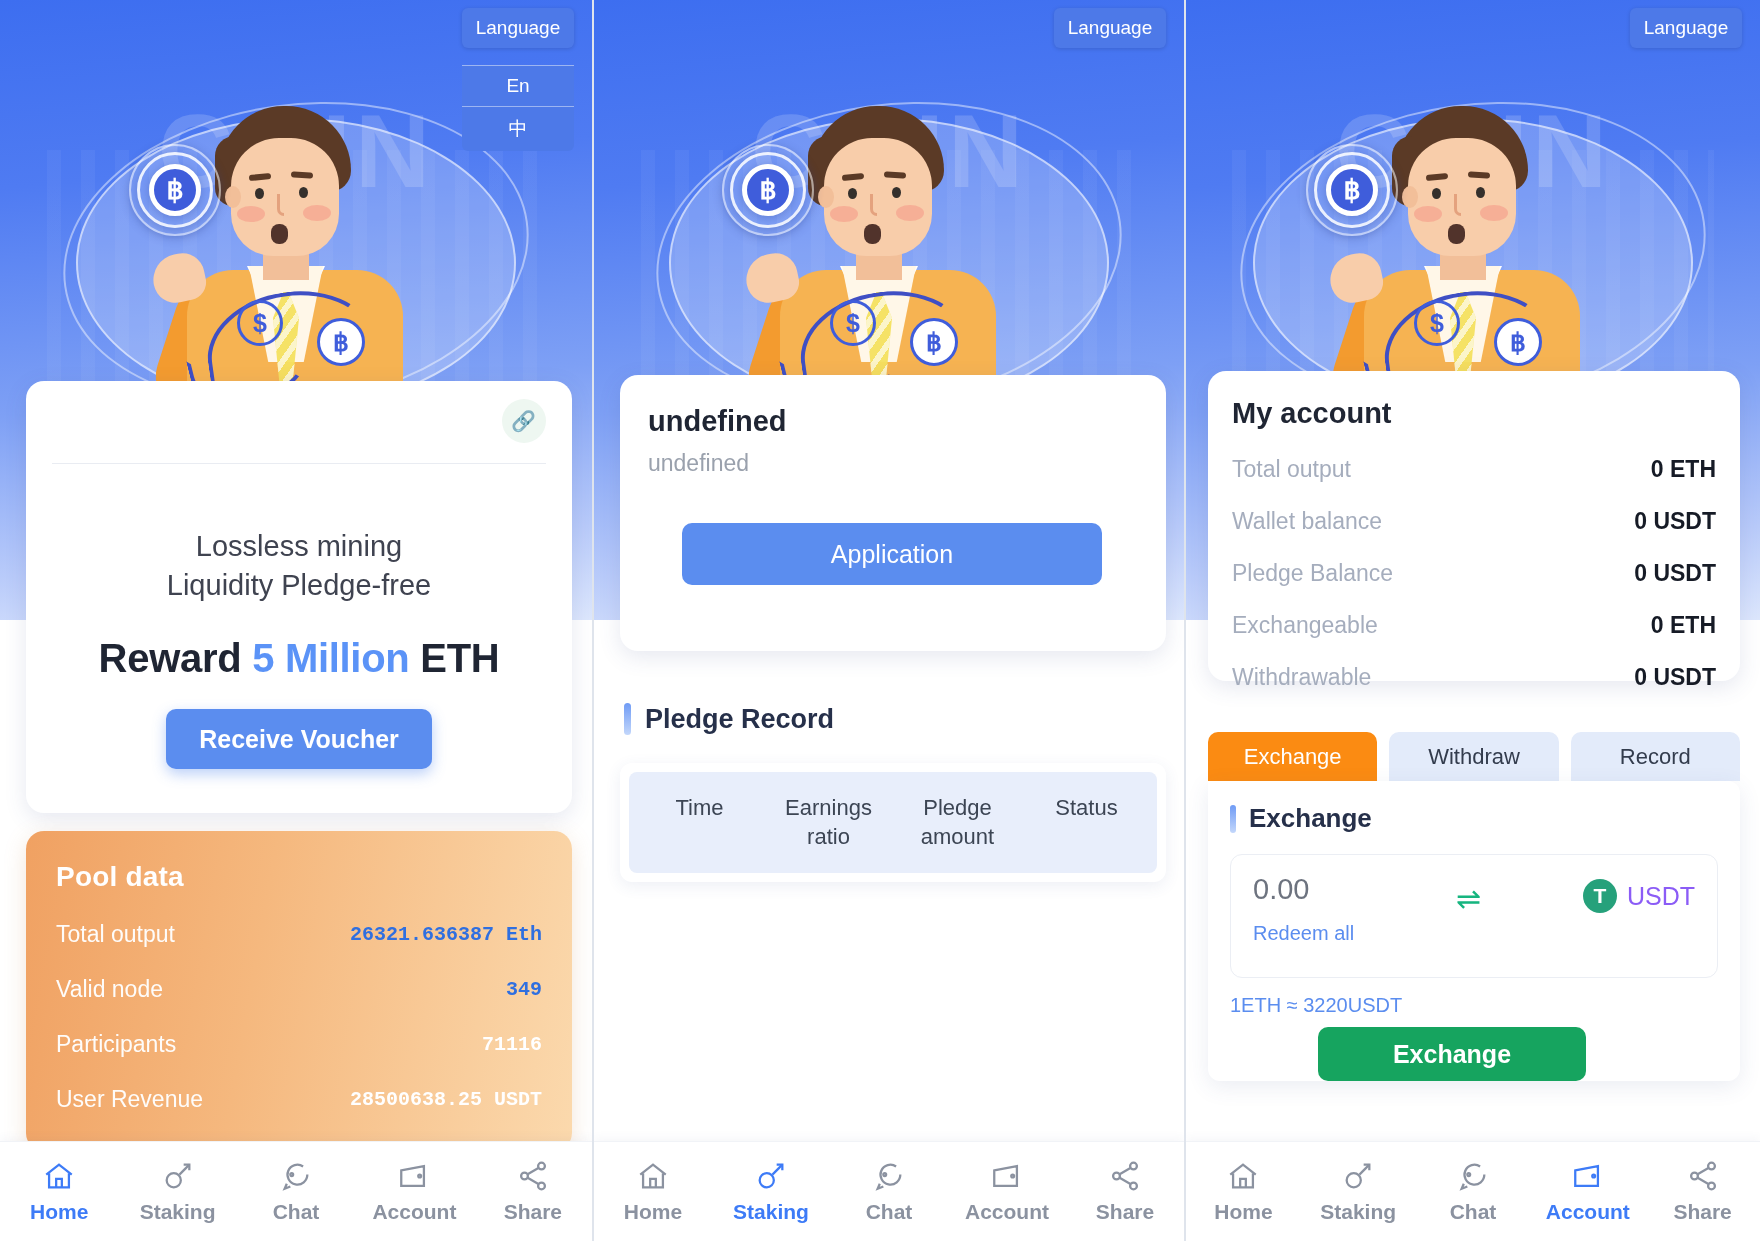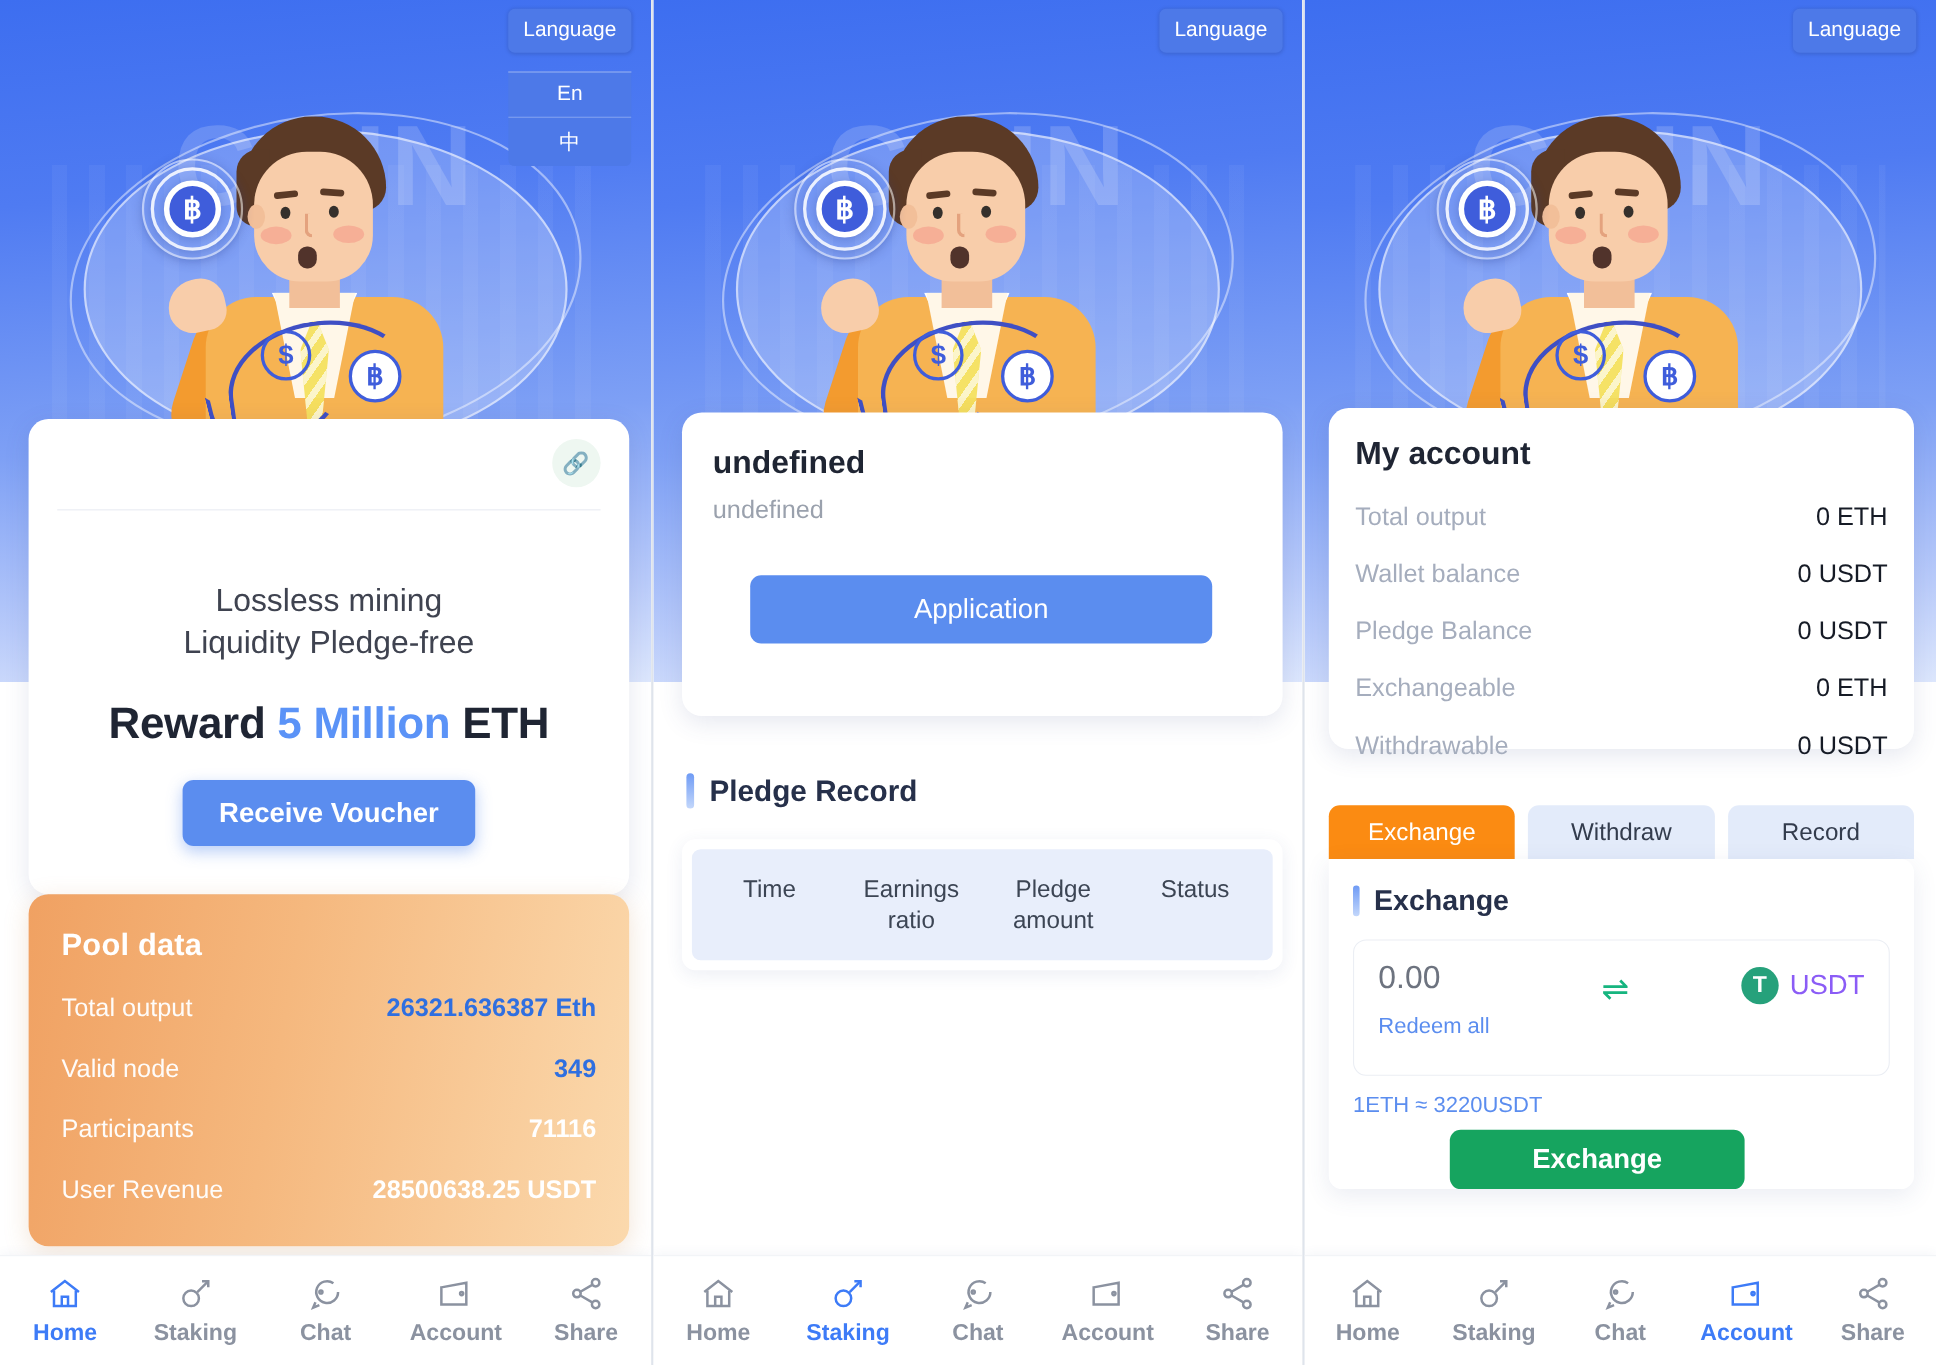--- a/index.html
+++ b/index.html
@@ -146,29 +146,29 @@
   }
   .reward .hl { color:#5b93f7; }
   .voucher-btn {
     position:absolute; left:50%; transform:translateX(-50%); top:328px;
     width:266px; height:60px; background:#5b8def; color:#fff;
     border:none; border-radius:10px; font-size:25px; font-weight:700;
     font-family:"Liberation Sans", sans-serif; cursor:pointer;
     box-shadow: 0 5px 14px rgba(91,141,239,.42);
   }
   .pool {
-    position:absolute; left:26px; top:813px; width:546px; height:320px;
+    position:absolute; left:26px; top:831px; width:546px; height:320px;
     border-radius:18px; padding:30px 30px 0 30px; color:#fff;
     background: linear-gradient(100deg, #f0a162 0%, #f5b87e 42%, #fbd9ad 100%);
     box-shadow: 0 6px 22px rgba(200,140,80,.22);
   }
   .pool h3 { font-size:28px; font-weight:700; margin-bottom:28px; letter-spacing:.2px;}
   .pool-row { display:flex; justify-content:space-between; align-items:center; margin-bottom:28px; }
   .pool-row .k { font-size:23px; color:#fff; opacity:.97; }
-  .pool-row .v { font-size:23px; font-weight:700; color:#2f6fe0; }
+  .pool-row .v { font-size:20px; font-weight:700; color:#2f6fe0;font-family:Liberation Mono, monospace; }
   .pool-row .v.white { color:#fff; }
 
   
   .s2 .app-card { left:26px; top:375px; width:546px; height:276px; padding:30px 28px; }
   .app-title { font-size:29px; font-weight:700; color:#1f2533; }
   .app-sub { font-size:23px; color:#9aa1ad; margin-top:12px; }
   .app-btn {
     position:absolute; left:62px; top:148px; width:420px; height:62px;
     background:#5b8def; color:#fff; border:none; border-radius:10px;
     font-size:25px; font-family:"Liberation Sans", sans-serif; cursor:pointer;
@@ -187,21 +187,21 @@
   .thead {
     display:flex; background:#e8eefb; border-radius:8px; padding:22px 6px; align-items:flex-start;
   }
   .th { flex:1; text-align:center; font-size:22px; color:#3c4554; line-height:1.3; }
 
   
   .s3 .acct-card { left:22px; top:371px; width:532px; height:310px; padding:26px 24px 0 24px; }
   .acct-title { font-size:29px; font-weight:700; color:#1f2533; margin-bottom:26px; }
   .acct-row { display:flex; justify-content:space-between; align-items:center; margin-bottom:25px; }
   .acct-row .k { font-size:23px; color:#a5adbd; }
-  .acct-row .v { font-size:23px; font-weight:400; color:#161b26; }
+  .acct-row .v { font-size:23px; font-weight:700; color:#161b26; }
 
   .tabs { position:absolute; left:22px; top:732px; width:532px; display:flex; gap:12px; }
   .tab {
     flex:1; height:49px; display:flex; align-items:center; justify-content:center;
     font-size:22px; color:#333c4d; background:#e3ebfa;
     border-radius:10px 10px 0 0; cursor:pointer;
   }
   .tab.active { background:#fb8b12; color:#fff; }
 
   .ex-panel {

